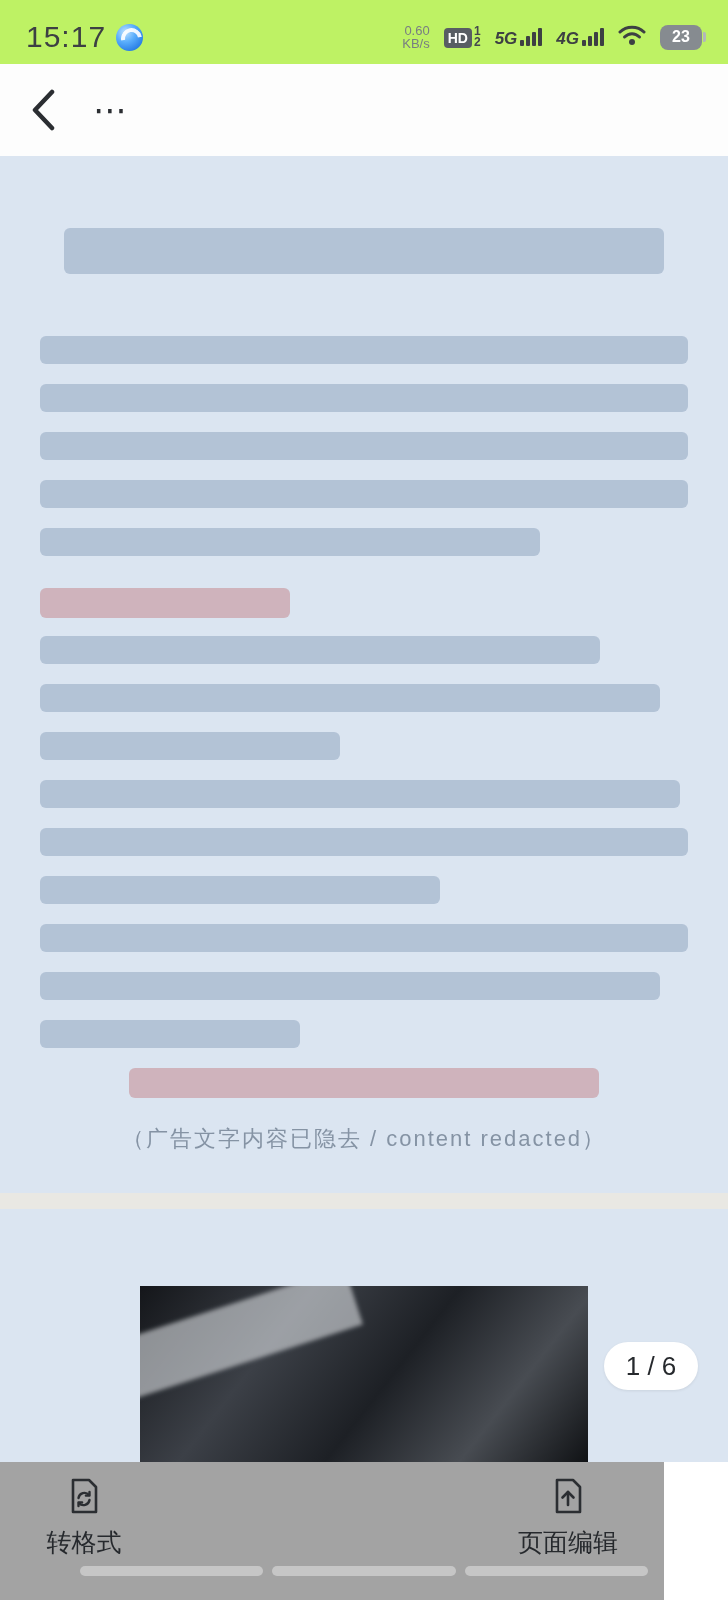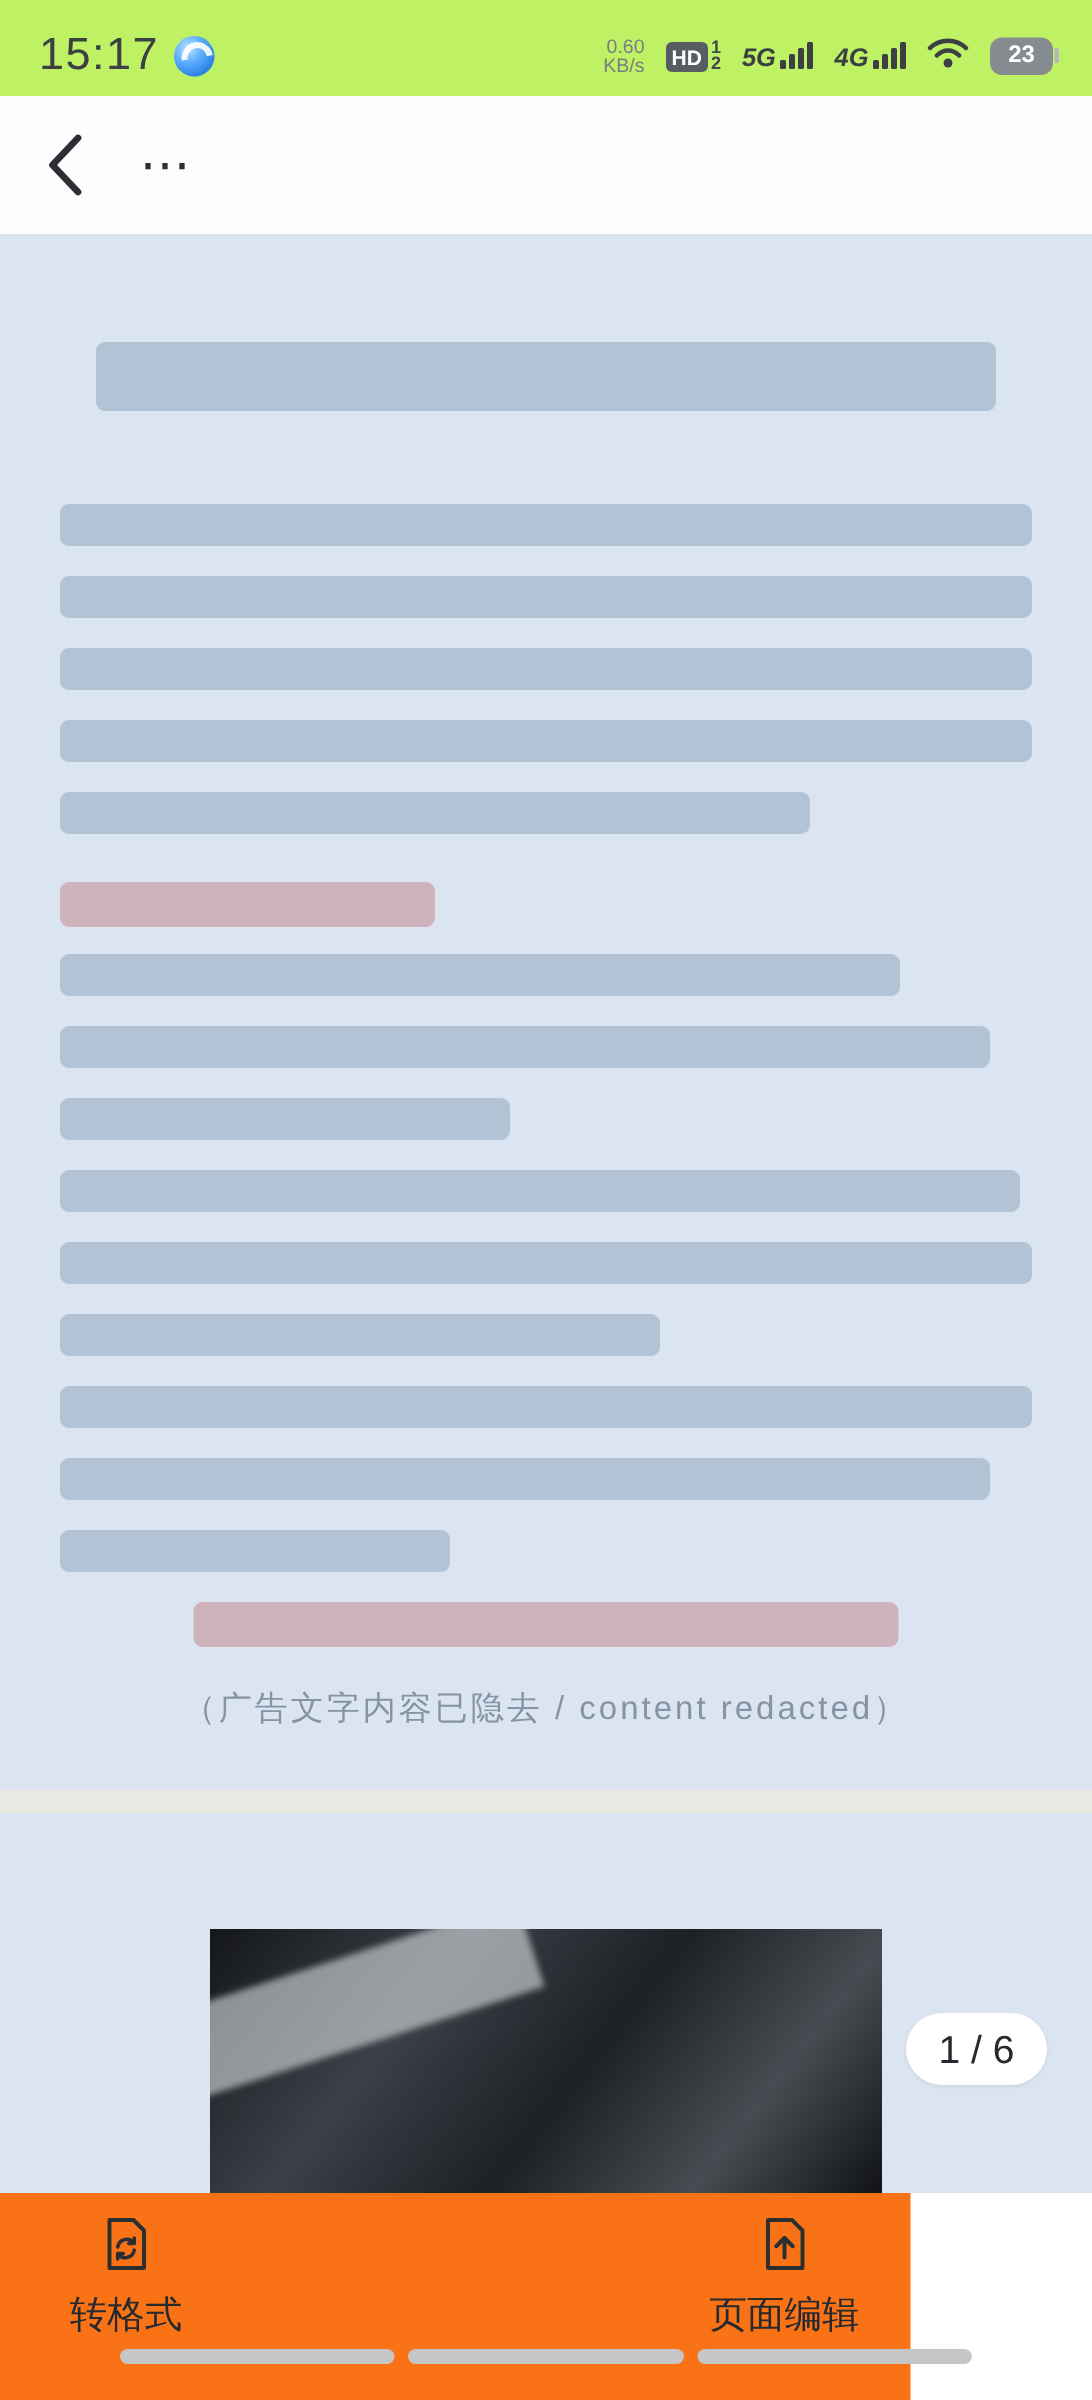--- a/index.html
+++ b/index.html
@@ -68,22 +68,22 @@
   }
   .photo-ph::after{content:"";position:absolute;left:-40px;top:20px;width:260px;height:60px;
     background:rgba(235,238,242,.55);transform:rotate(-18deg);filter:blur(2px);}
   .page-pill{
     position:absolute;left:604px;top:1186px;width:94px;height:48px;border-radius:26px;
     background:#ffffff;display:flex;align-items:center;justify-content:center;
     font-size:26px;color:#26292d;box-shadow:0 1px 3px rgba(0,0,0,.08);
   }
   
   .toolbar{
-    position:absolute;top:1462px;left:0;width:607px;height:138px;background:#f97316;
-    box-sizing:border-box;padding:14px 34px 0 34px;
+    position:absolute;top:1462px;left:0;width:664px;height:138px;background:#a3a3a3;
+    box-sizing:border-box;padding:14px 46px 0 34px;
   }
   .tool-row{display:flex;justify-content:space-between;}
   .tool-item{display:flex;flex-direction:column;align-items:center;gap:10px;cursor:pointer;min-width:100px;}
   .tool-item svg{display:block;}
   .tool-label{font-size:25px;color:#26292d;white-space:nowrap;}
   .handle-row{position:absolute;left:80px;top:104px;width:568px;display:flex;gap:9px;}
   .handle-row i{display:block;flex:1;height:10px;border-radius:5px;background:#c6c6c6;}
 </style>
 </head>
 <body>

